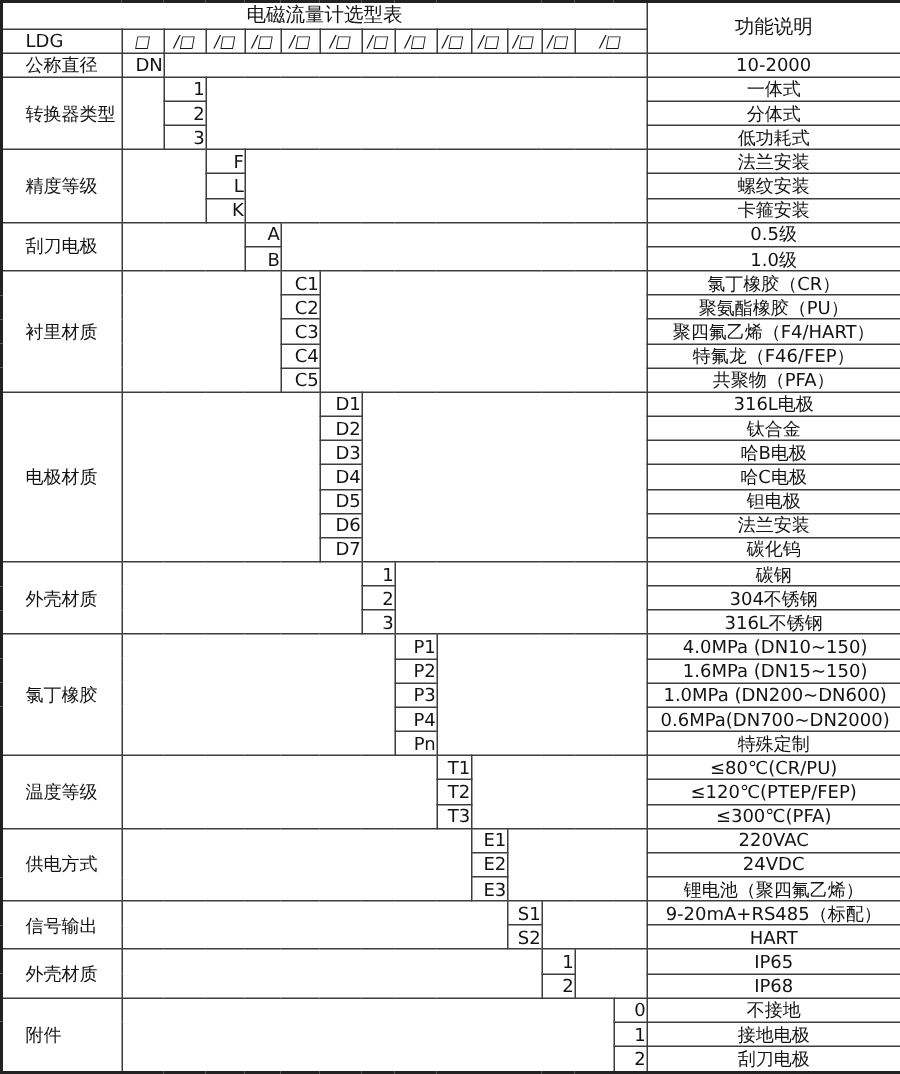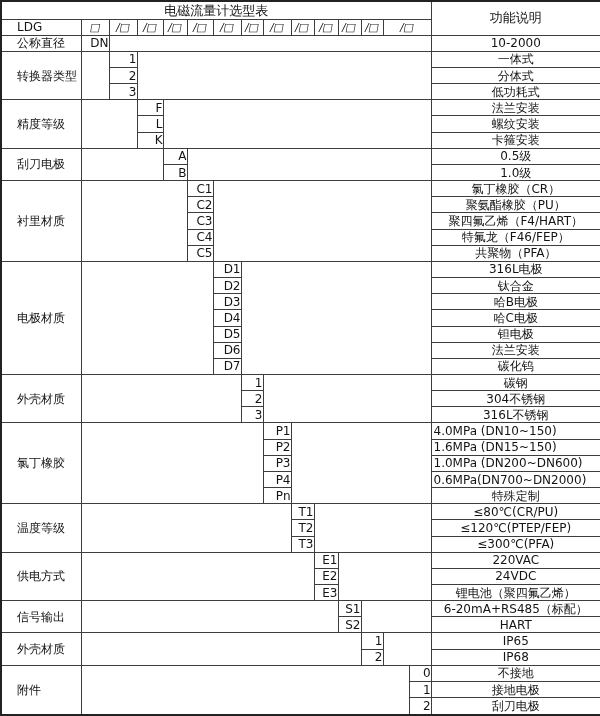--- a/index.html
+++ b/index.html
@@ -12,21 +12,21 @@
     font-size:12px;color:#141414;line-height:1;
   }
   td{border:1px solid #3d3d3d;padding:0;overflow:hidden;white-space:nowrap;vertical-align:middle;}
   .title-cell{text-align:center;font-size:13px;}
   .fn-cell{text-align:center;font-size:13px;font-family:Liberation Mono, monospace;}
   .label-cell{text-align:left;padding-left:15px;margin-top:22px;}
   .code-cell{text-align:right;}
   .box-cell{text-align:center;font-size:11px;}
   .slant{display:inline-block;transform:skewX(-10deg);}
   .desc-cell{text-align:center;}
-  .desc-cell.left{text-align:left;padding-left:2px;}
+  .desc-cell.left{text-align:center;padding-left:2px;}
   .spacer-cell{background:#ffffff;}
 </style>
 </head>
 <body>
 
 <div class="sheet">
   <table>
     <colgroup>
       <col style="width:80px">
         <col style="width:28px">
@@ -235,21 +235,21 @@
         </tr>
         <tr>
           <td class="code-cell">E3</td>
           <td class="desc-cell">锂电池（聚四氟乙烯）</td>
         </tr>
         <tr>
           <td class="label-cell" rowspan="2">信号输出</td>
           <td class="spacer-cell" rowspan="2" colspan="10"></td>
           <td class="code-cell">S1</td>
           <td class="spacer-cell" rowspan="2" colspan="3"></td>
-          <td class="desc-cell">6-20mA+RS485（标配）</td>
+          <td class="desc-cell">9-20mA+RS485（标配）</td>
         </tr>
         <tr>
           <td class="code-cell">S2</td>
           <td class="desc-cell">HART</td>
         </tr>
         <tr>
           <td class="label-cell" rowspan="2">外壳材质</td>
           <td class="spacer-cell" rowspan="2" colspan="11"></td>
           <td class="code-cell">1</td>
           <td class="spacer-cell" rowspan="2" colspan="2"></td>

